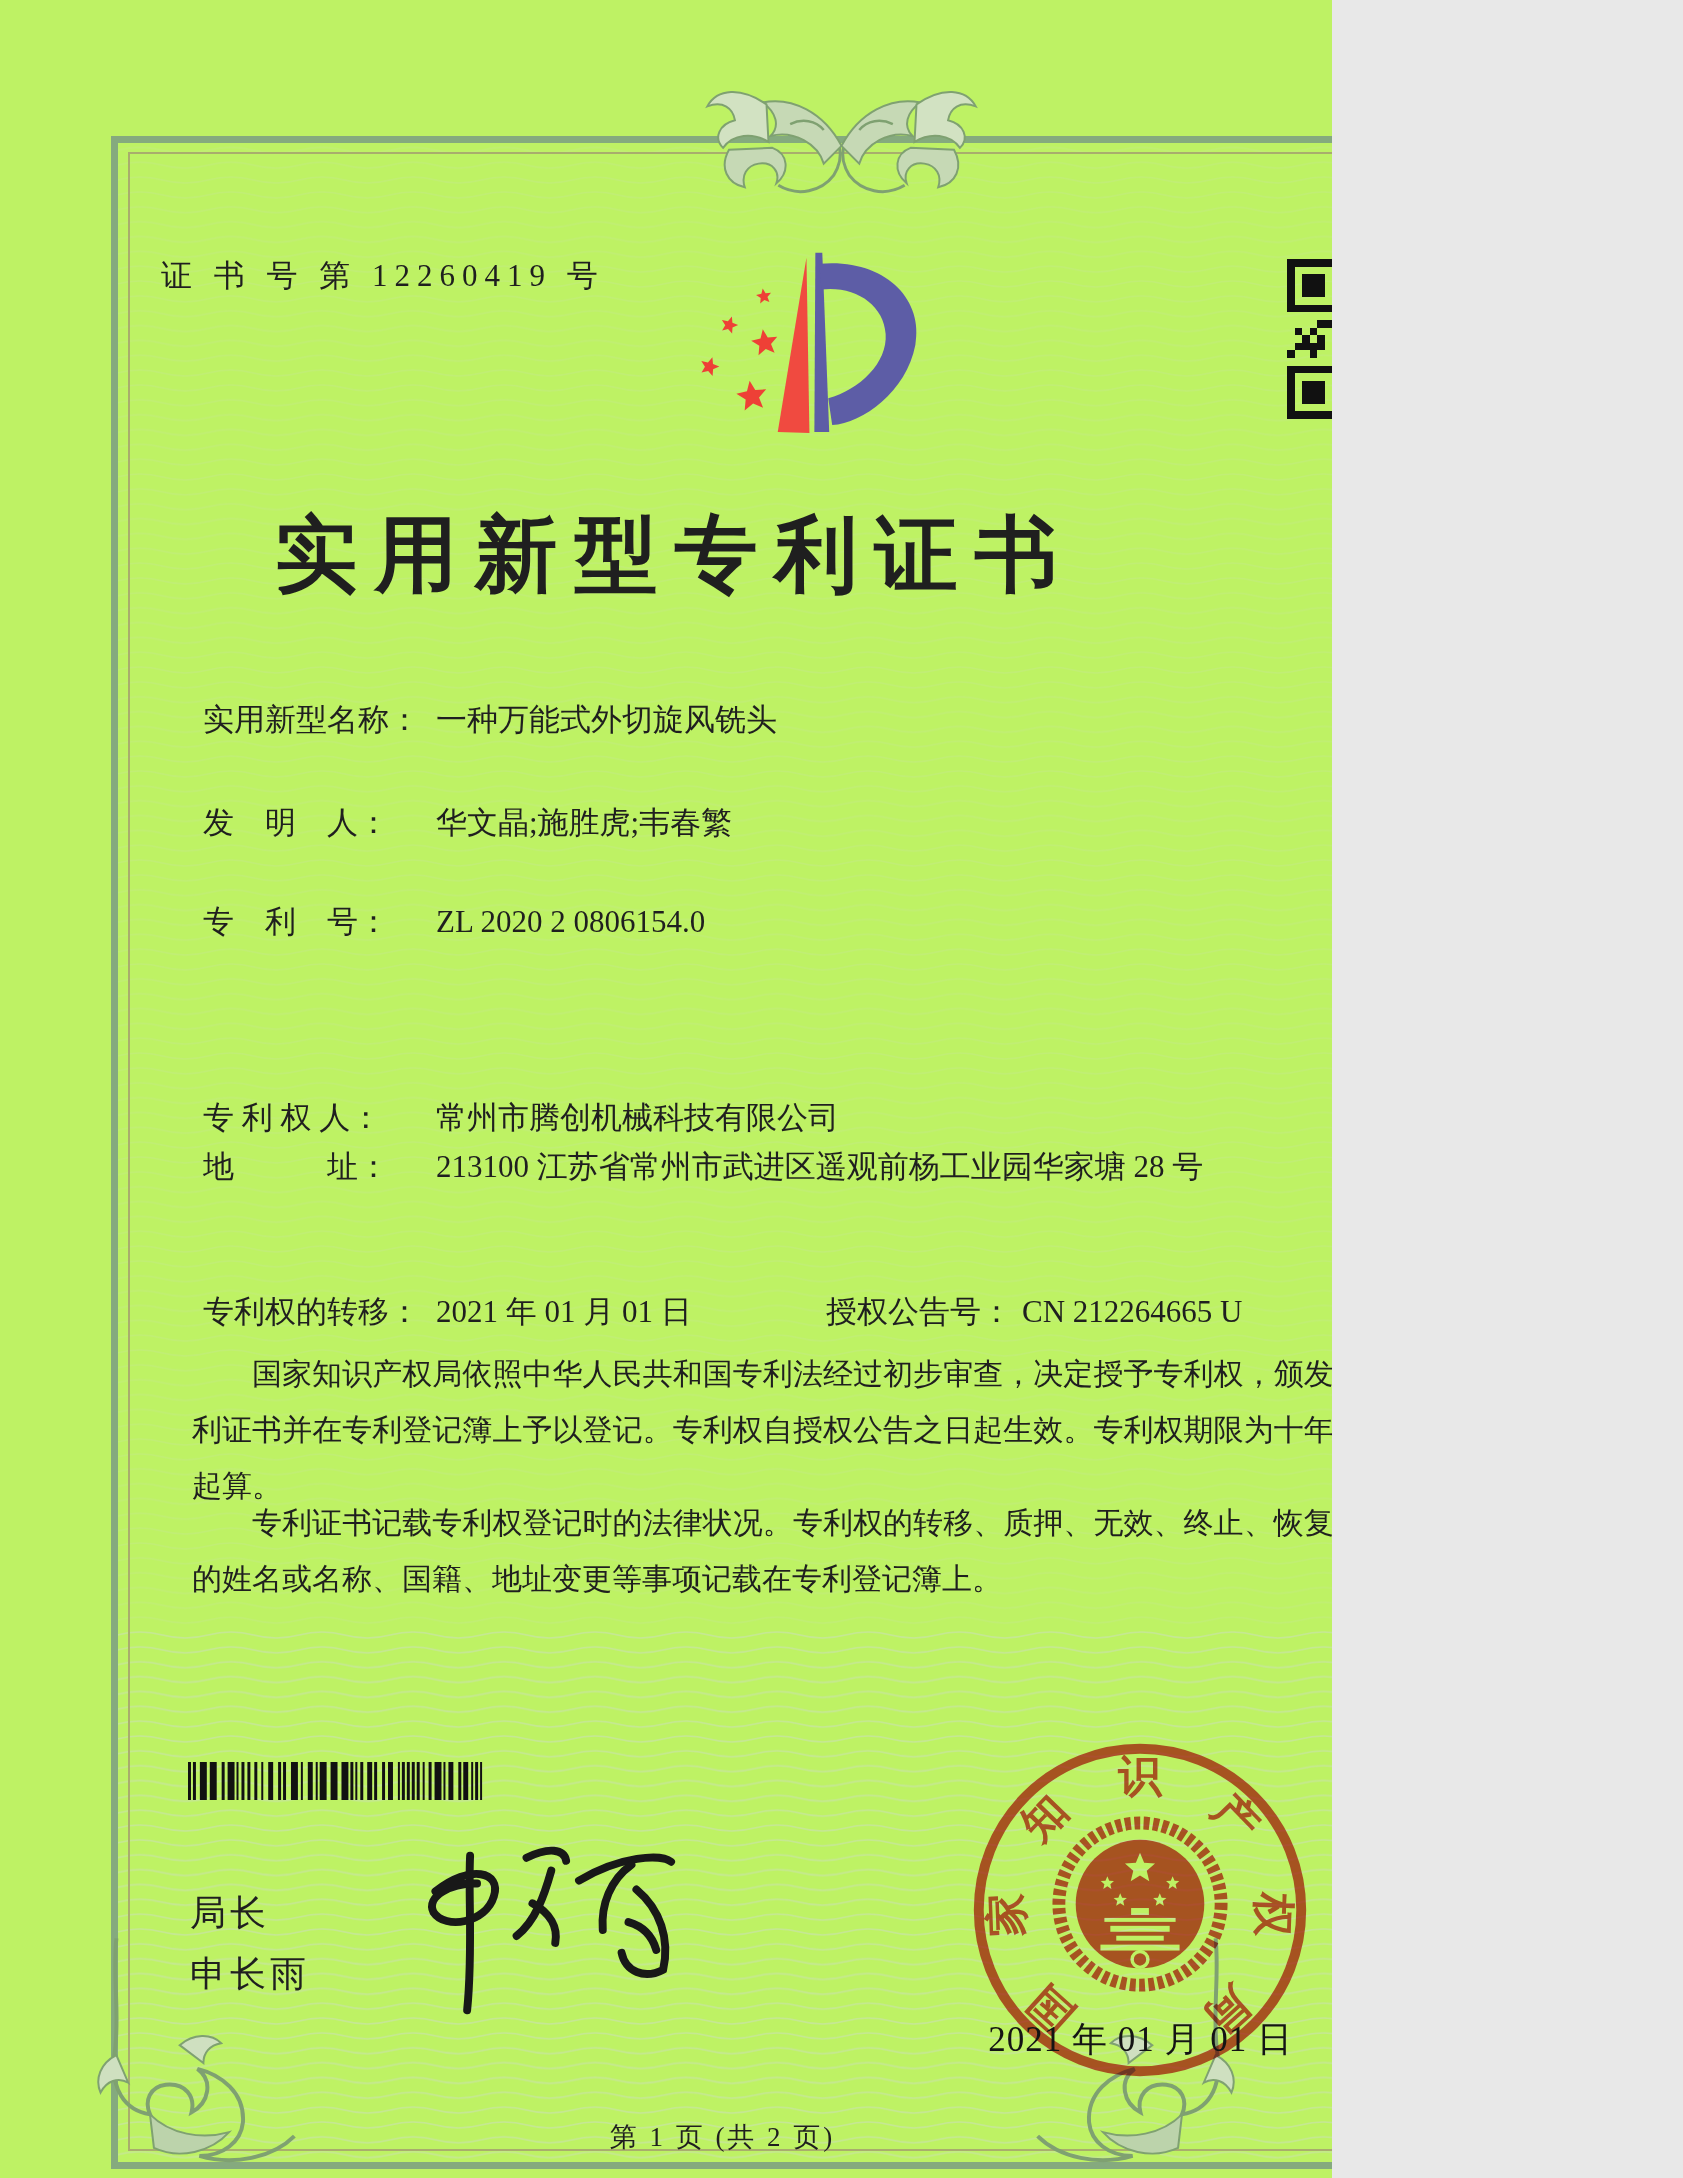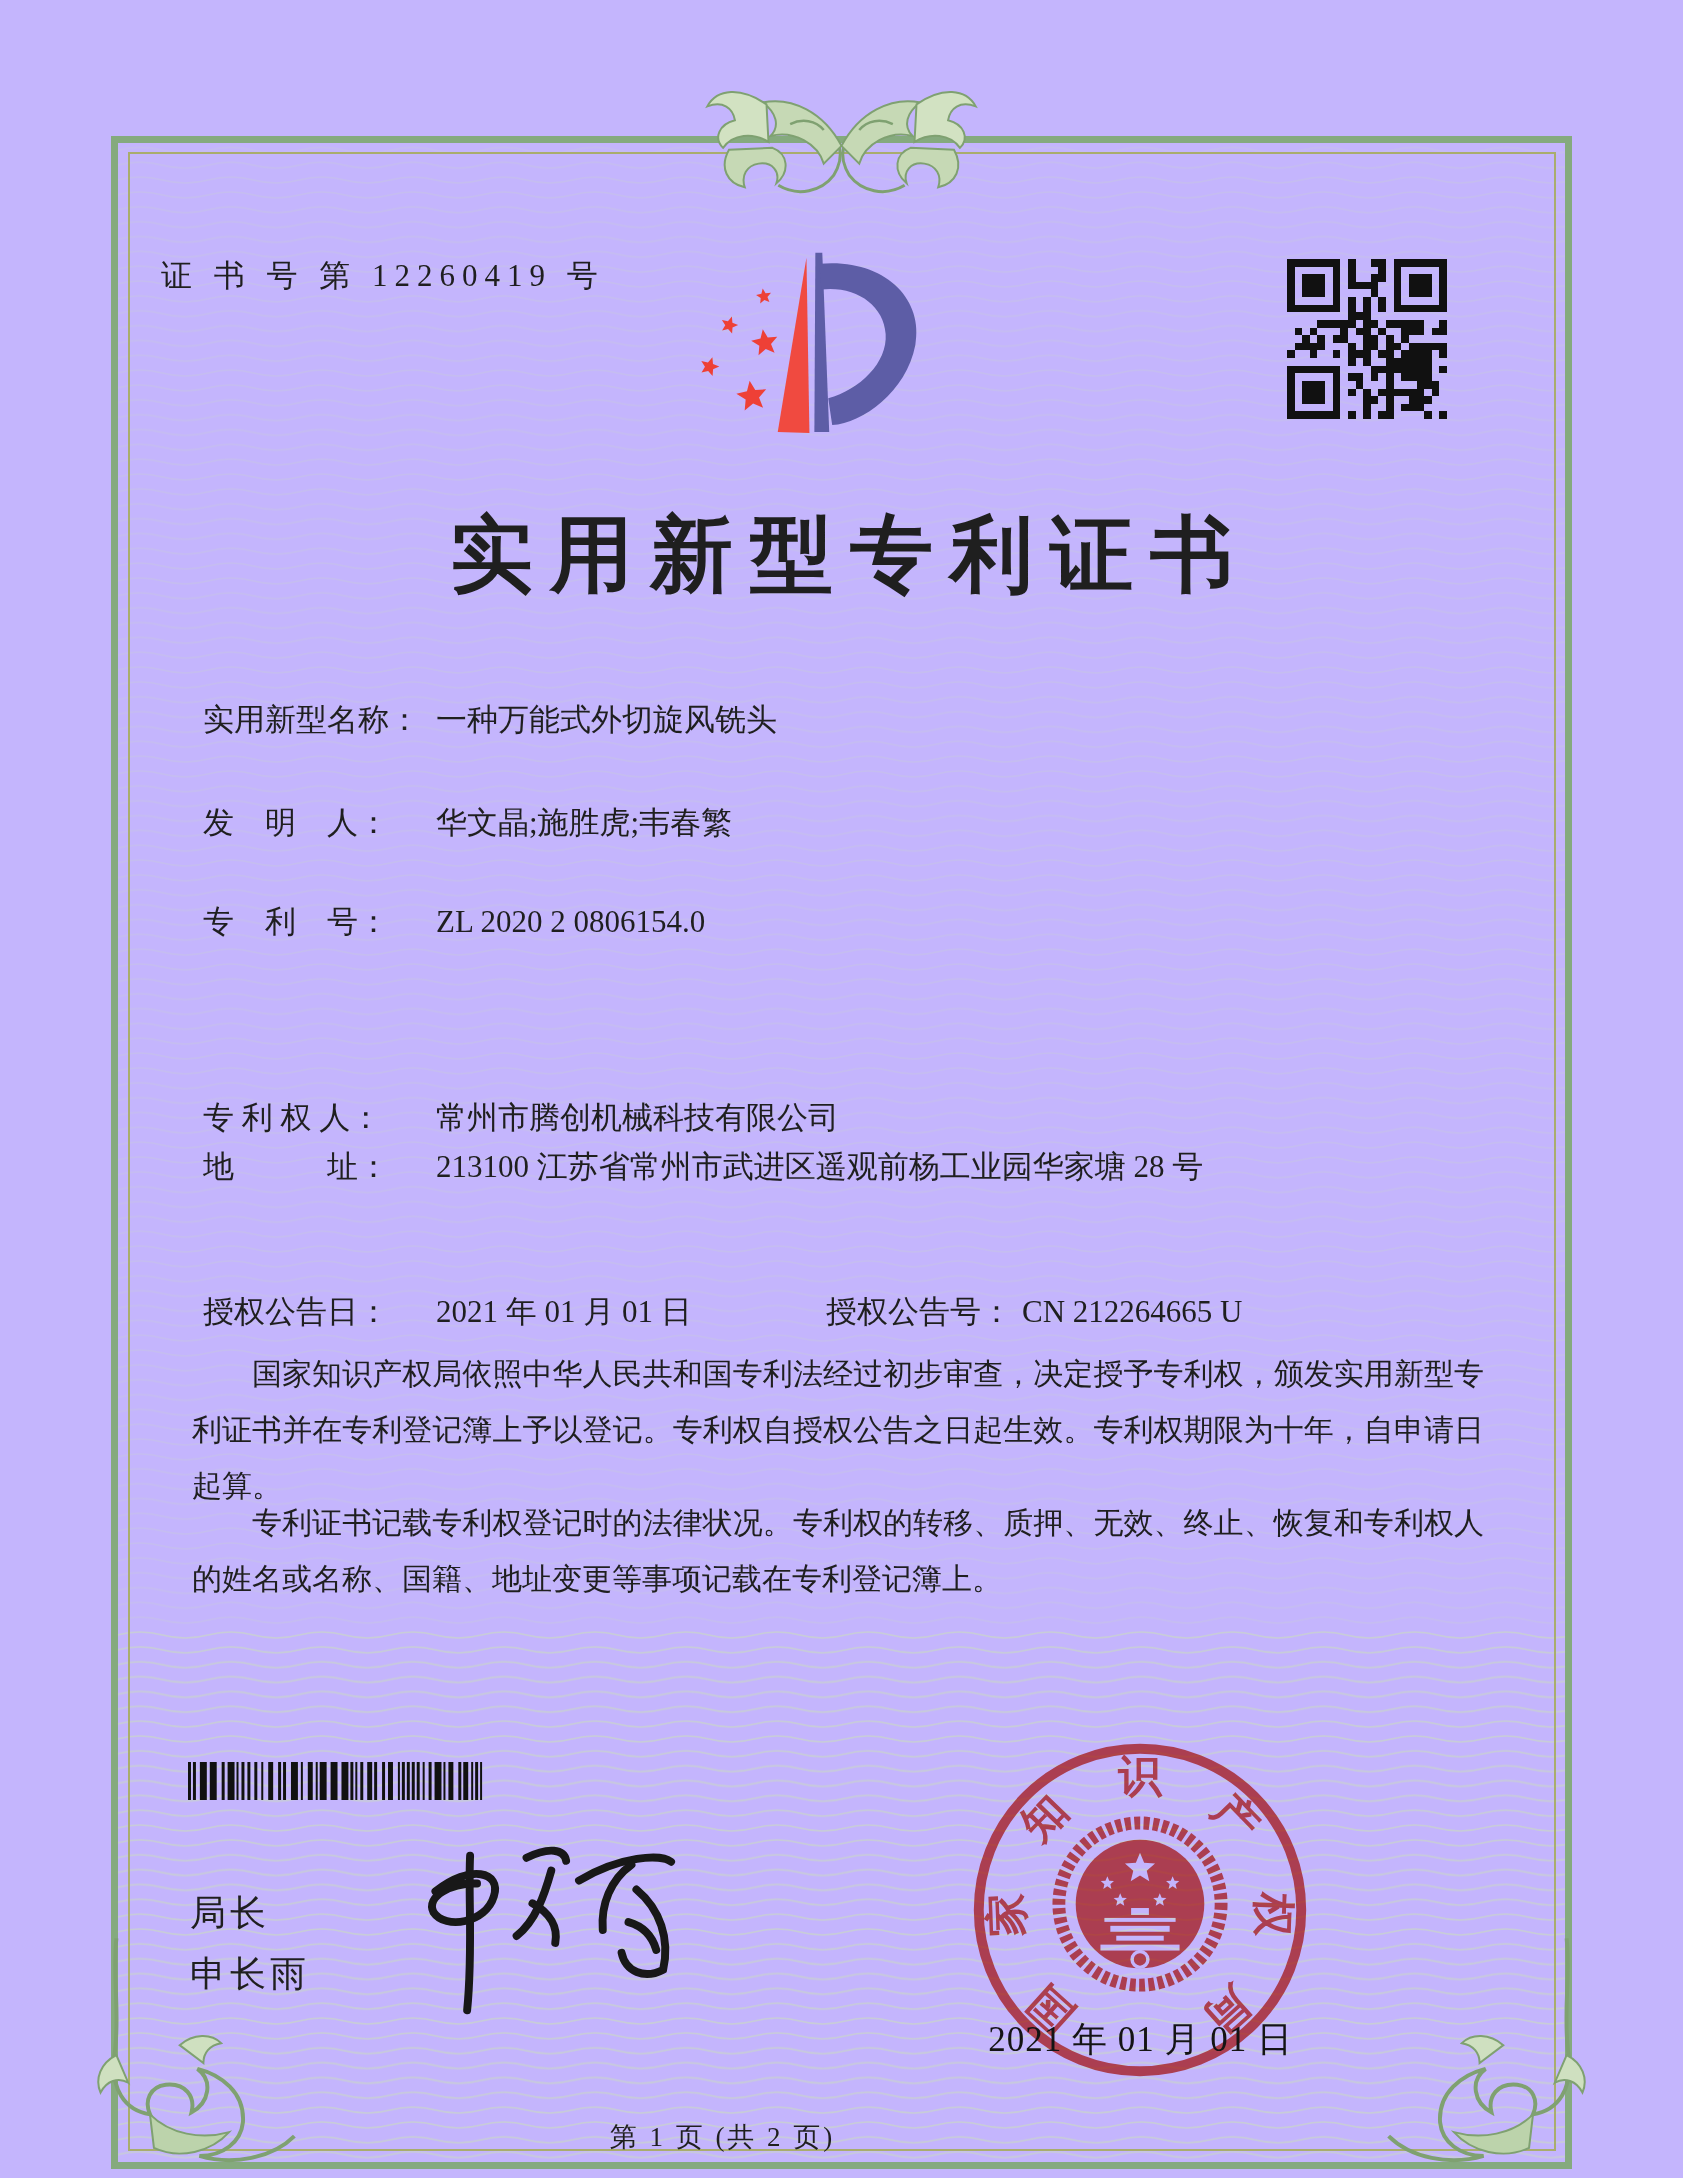--- a/index.html
+++ b/index.html
@@ -1,17 +1,17 @@
 <!DOCTYPE html>
 <html><head>
 <meta charset="utf-8">
 <style>
   * { margin:0; padding:0; box-sizing:border-box; }
   body { background:#e8e8e8; font-family:"Liberation Serif","DejaVu Serif",serif; }
-  .page{ position:relative; width:1683px; height:2178px; background:#c4b5fd; overflow:hidden; color:#1f1f1f; }
+  .page{ position:relative; width:1332px; height:2178px; background:#bef264; overflow:hidden; color:#1f1f1f; }
 
   
   .waves{ position:absolute; left:117px; top:142px; width:1451px; height:2025px; z-index:1; }
 
   
   .frame-outer{ position:absolute; left:111px; top:136px; width:1461px; height:2033px;
     border:7px solid #85aa7e; z-index:2; }
   .frame-inner{ position:absolute; left:128px; top:152px; width:1428px; height:1999px;
     border:2px solid #a9ad6d; z-index:2; }
 
@@ -374,21 +374,21 @@
     <div class="frow" style="top:901px">
       <span class="flabel">专　利　号：</span><span class="fvalue">ZL 2020 2 0806154.0</span>
     </div>
     <div class="frow" style="top:1097px">
       <span class="flabel">专 利 权 人：</span><span class="fvalue">常州市腾创机械科技有限公司</span>
     </div>
     <div class="frow" style="top:1146px">
       <span class="flabel">地　　　址：</span><span class="fvalue">213100 江苏省常州市武进区遥观前杨工业园华家塘 28 号</span>
     </div>
     <div class="frow" style="top:1291px">
-      <span class="flabel">授权公告日：</span><span class="fvalue">2021 年 01 月 01 日</span>
+      <span class="flabel">专利权的转移：</span><span class="fvalue">2021 年 01 月 01 日</span>
       <span class="pair2">
         <span class="flabel2">授权公告号：</span><span>CN 212264665 U</span>
       </span>
     </div>
 
     <p class="para" style="top:1346px">国家知识产权局依照中华人民共和国专利法经过初步审查，决定授予专利权，颁发实用新型专利证书并在专利登记簿上予以登记。专利权自授权公告之日起生效。专利权期限为十年，自申请日起算。</p>
     <p class="para" style="top:1495px">专利证书记载专利权登记时的法律状况。专利权的转移、质押、无效、终止、恢复和专利权人的姓名或名称、国籍、地址变更等事项记载在专利登记簿上。</p>
 
     <svg class="barcode" id="barcode" viewBox="0 0 305 38" preserveAspectRatio="none" xmlns="http://www.w3.org/2000/svg">
         <rect x="0" y="0" width="3" height="38" fill="#111"></rect>

